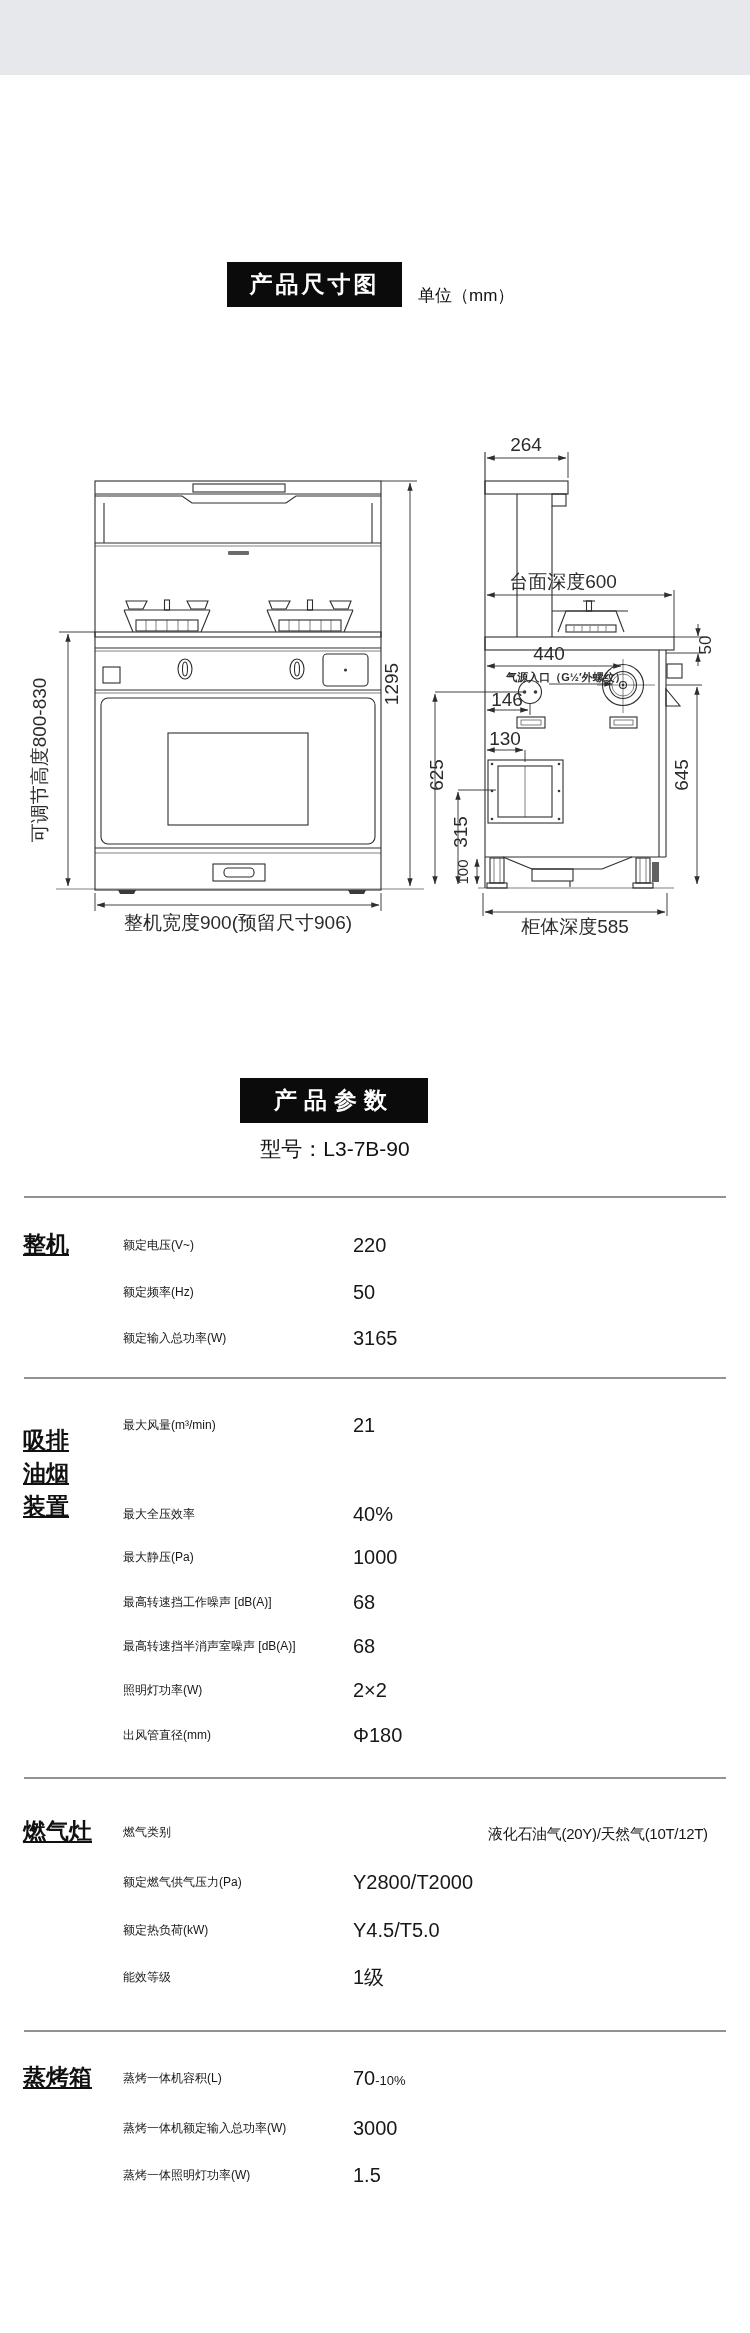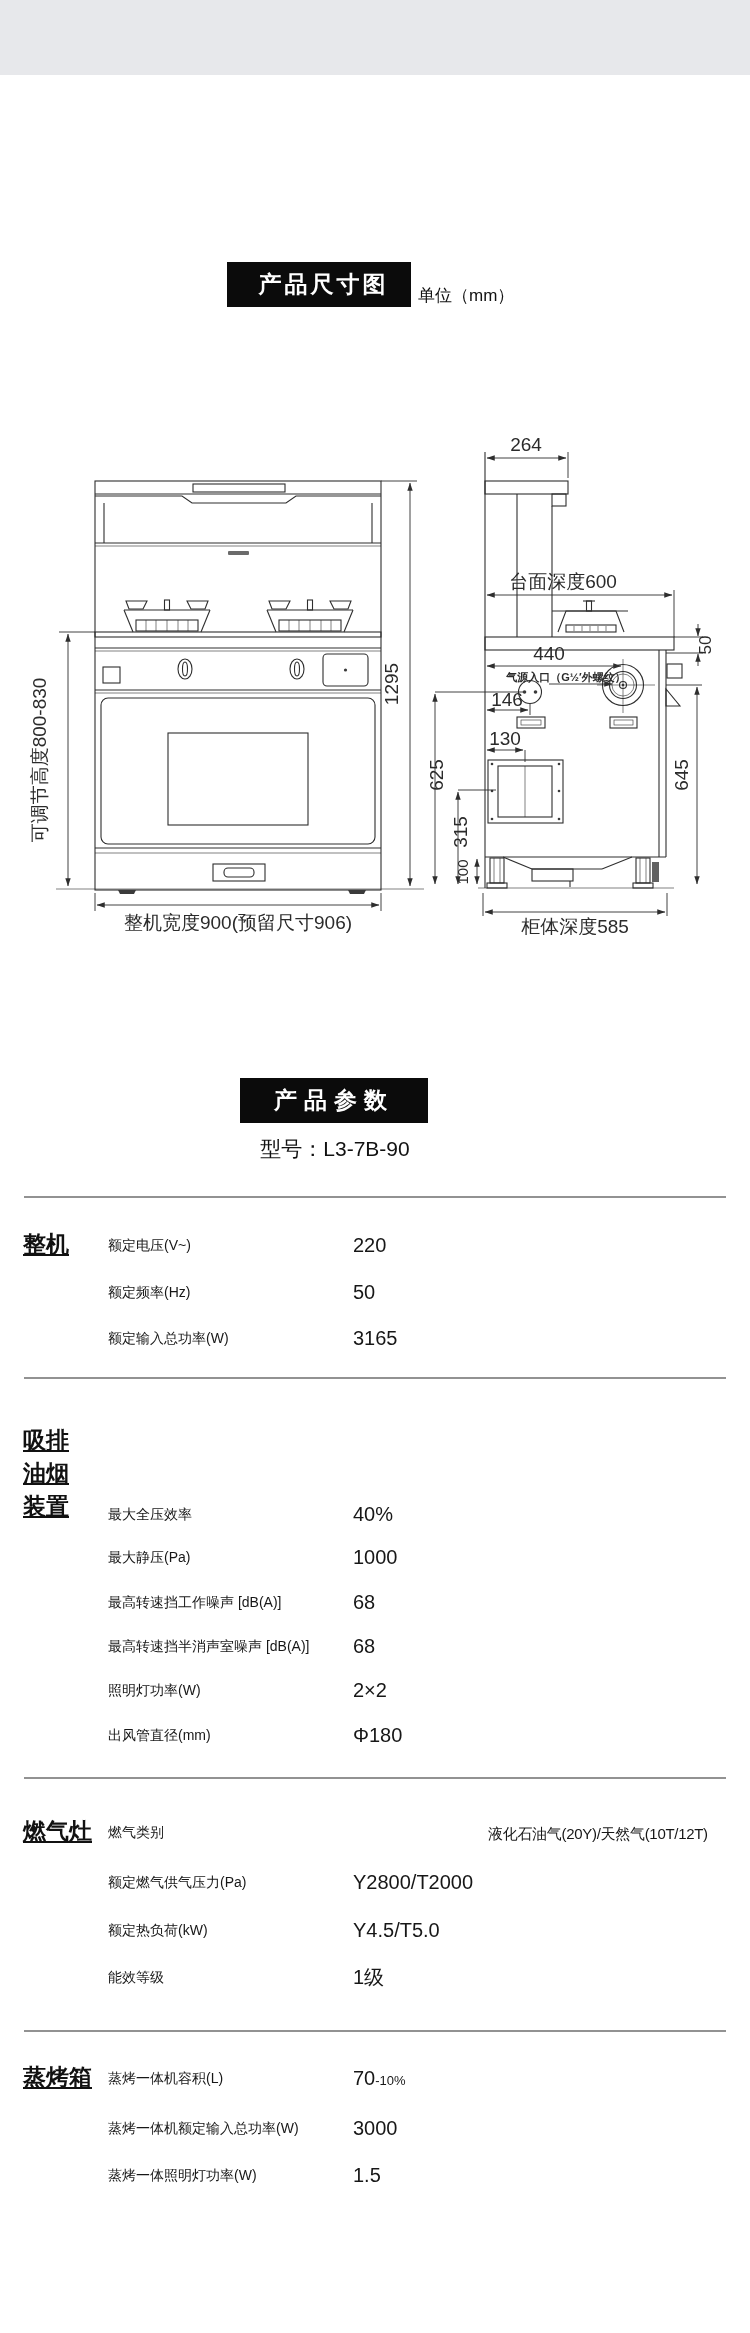--- a/index.html
+++ b/index.html
@@ -1,30 +1,30 @@
 <!DOCTYPE html>
 <html><head>
 <meta charset="utf-8">
 <style>
   html,body{margin:0;padding:0;background:#fff;}
   .page{position:relative;width:750px;height:2333px;background:#ffffff;overflow:hidden;
         font-family:"Liberation Sans","DejaVu Sans",sans-serif;color:#141414;}
   .top-band{position:absolute;left:0;top:0;width:750px;height:75px;}
   .hbox{position:absolute;display:flex;align-items:center;justify-content:center;
         color:#ffffff;font-weight:bold;}
-  #hbox1{left:227px;top:262px;width:175px;height:45px;font-size:23px;letter-spacing:3px;padding-left:9px;}
+  #hbox1{left:227px;top:262px;width:175px;height:45px;font-size:23px;letter-spacing:3px;}
   #hbox2{left:240px;top:1078px;width:188px;height:45px;font-size:23px;letter-spacing:7px;text-align:right;}
   .unit-note{position:absolute;left:418px;top:284px;font-size:17px;color:#111;}
   .model-line{position:absolute;left:215px;top:1135px;width:240px;text-align:center;
               font-size:21px;color:#111;}
   .divider{position:absolute;left:24px;width:702px;height:2px;}
   .sec-label{position:absolute;left:23px;font-size:23px;font-weight:bold;color:#111;
              line-height:33px;word-break:break-all;text-decoration:underline;}
   .p-row{position:absolute;left:0;width:750px;height:28px;}
-  .p-row .lbl{position:absolute;left:108px;top:0;font-size:14px;line-height:26px;color:#171717;}
+  .p-row .lbl{position:absolute;left:123px;top:0;font-size:12px;line-height:26px;color:#171717;}
   .p-row .val{position:absolute;left:353px;top:0;font-size:20px;line-height:26px;color:#171717;}
   .p-row .val.gas{left:488px;font-size:15px;letter-spacing:-0.3px;top:2px;}
   .p-row .suffix{font-size:13px;}
   svg text{font-family:"Liberation Sans","DejaVu Sans",sans-serif;fill:#2b2b2b;}
   .d19{font-size:19px;} .d17{font-size:17px;} .d15{font-size:15px;}
   .d11{font-size:11px;font-weight:bold;}
   .ln{stroke:#2e2e2e;stroke-width:1.1;fill:none;}
   .thin{stroke:#2e2e2e;stroke-width:0.6;fill:none;}
   .dim{stroke:#2e2e2e;stroke-width:0.9;fill:none;}
   .fill{fill:#3a3a3a;stroke:none;}
@@ -279,20 +279,24 @@
   </div>
   <div class="p-row" style="top:1279px;">
     <span class="lbl">额定频率(Hz)</span>
     <span class="val">50</span>
   </div>
   <div class="p-row" style="top:1325px;">
     <span class="lbl">额定输入总功率(W)</span>
     <span class="val">3165</span>
   </div>
 
+  <div class="p-row" style="top:1412px;">
+    <span class="lbl">最大风量(m³/min)</span>
+    <span class="val">21</span>
+  </div>
   <div class="p-row" style="top:1501px;">
     <span class="lbl">最大全压效率</span>
     <span class="val">40%</span>
   </div>
   <div class="p-row" style="top:1544px;">
     <span class="lbl">最大静压(Pa)</span>
     <span class="val">1000</span>
   </div>
   <div class="p-row" style="top:1589px;">
     <span class="lbl">最高转速挡工作噪声 [dB(A)]</span>

